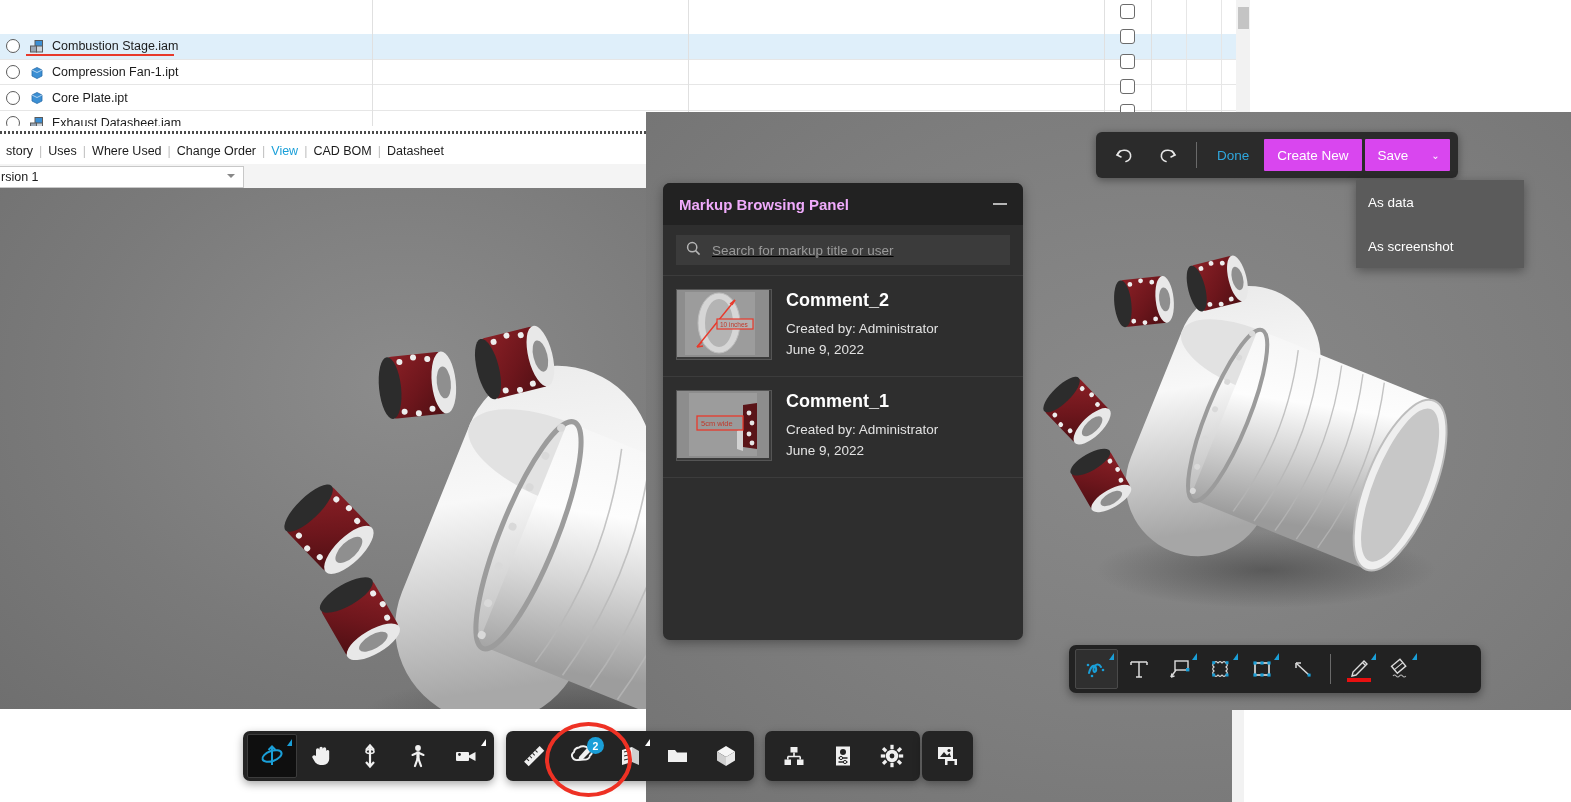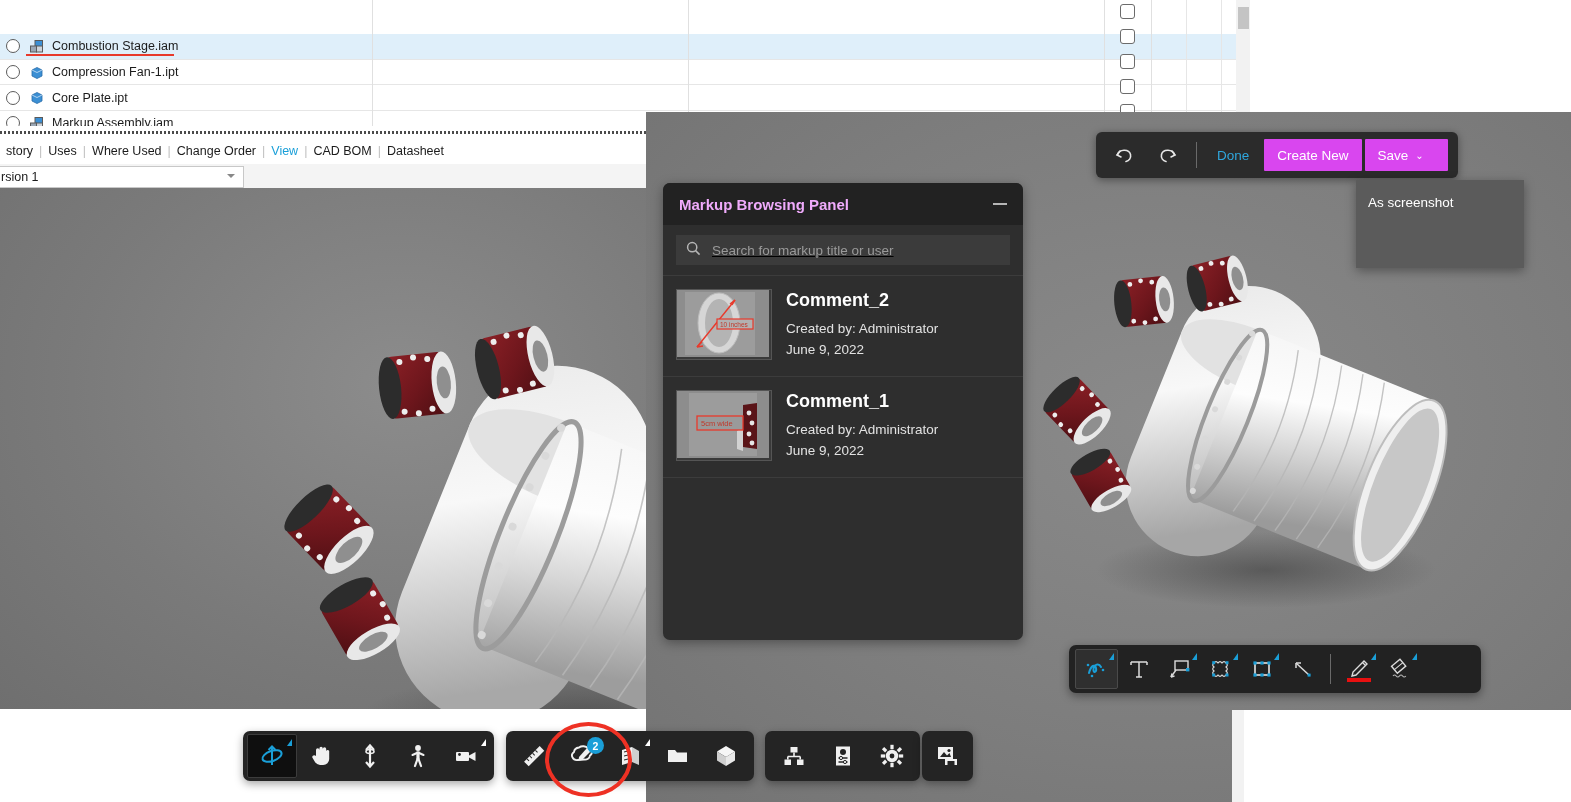--- a/index.html
+++ b/index.html
@@ -81,21 +81,21 @@
   #mbp-listbottom{border-top:1px solid #3c3c3c;}
 
   
   #mk-toolbar{position:absolute;left:1096px;top:132px;width:346px;height:46px;background:#2b2b2b;
               border-radius:6px;display:flex;align-items:center;padding:0 8px;box-shadow:0 2px 8px rgba(0,0,0,.4);}
   .mk-iconbtn{width:42px;height:34px;display:flex;align-items:center;justify-content:center;cursor:pointer;}
   .mk-divider{width:1px;height:26px;background:#6a6a6a;margin:0 8px;}
   #mk-done{color:#2fa7dd;font-size:13.5px;padding:0 12px;cursor:pointer;white-space:nowrap;}
   .mk-btn{background:#d946ef;color:#fff;font-size:13.5px;height:32px;display:flex;align-items:center;
           padding:0 13px;border-radius:1px;margin-left:3px;cursor:pointer;white-space:nowrap;}
-  #mk-save{padding-right:24px;}
+  #mk-save{padding-right:10px;gap:16px;}
   #mk-save .sv-caret{margin-left:7px;font-size:10px;}
 
   #save-menu{position:absolute;left:1356px;top:180px;width:168px;height:88px;background:#5b5b5b;
              box-shadow:0 3px 10px rgba(0,0,0,.35);}
   .save-opt{height:44px;display:flex;align-items:center;padding-left:12px;color:#fff;font-size:13.5px;cursor:pointer;}
 
   
   #tools{position:absolute;left:1069px;top:645px;width:400px;height:48px;background:#222;
          border-radius:7px;display:flex;align-items:center;padding:0 6px;box-shadow:0 3px 10px rgba(0,0,0,.4);}
   .tool{position:relative;width:41px;height:38px;display:flex;align-items:center;justify-content:center;cursor:pointer;}
@@ -164,21 +164,21 @@
     <div class="fl-radio">
         <span></span>
       </div>
     <div class="fl-icon">
       <svg width="14" height="13" viewBox="0 0 14 13">
           <rect x="5" y="0.5" width="7.5" height="6" fill="#3b8fd4" stroke="#5a5a5a" stroke-width="1"></rect>
           <rect x="0.5" y="6" width="6" height="6" fill="#9aa7b5" stroke="#5a5a5a" stroke-width="1"></rect>
           <rect x="6.5" y="6" width="6" height="6" fill="#cdd4db" stroke="#5a5a5a" stroke-width="1"></rect>
         </svg>
     </div>
-    <div class="fl-name">Markup Assembly.iam</div>
+    <div class="fl-name">Exhaust Datasheet.iam</div>
   </div>
 
   <div class="fl-col-a"></div>
   <div class="fl-col-b"></div>
   <div class="fl-chk-col"></div>
   <div class="fl-chk-col2"></div>
   <div class="fl-minicol" style="left:1186px"></div>
   <div class="fl-minicol" style="left:1221px"></div>
 
   <div class="fl-chk" style="top:4px"></div>
@@ -511,20 +511,21 @@
   <div class="mk-divider"></div>
   <div id="mk-done">Done</div>
   <div class="mk-btn">Create New</div>
   <div class="mk-btn" id="mk-save">
     <span>Save</span>
     <span class="sv-caret">⌄</span>
   </div>
 </div>
 
 <div id="save-menu">
+  <div class="save-opt">As data</div>
   <div class="save-opt">As screenshot</div>
 </div>
 
 <div id="tools">
   <div class="tool active">
     <svg width="26" height="24" viewBox="0 0 26 24">
         <path d="M5 16 C7 8 11 7 12 11 C13 15 9 17 9.5 12 C10 7 15 6 17 10" fill="none" stroke="#1a9fd8" stroke-width="2" stroke-linecap="round"></path>
         <circle cx="4" cy="8" r="1.3" fill="#1a9fd8"></circle>
         <circle cx="19" cy="13" r="1.3" fill="#1a9fd8"></circle>
         <circle cx="8" cy="19" r="1.3" fill="#1a9fd8"></circle>

